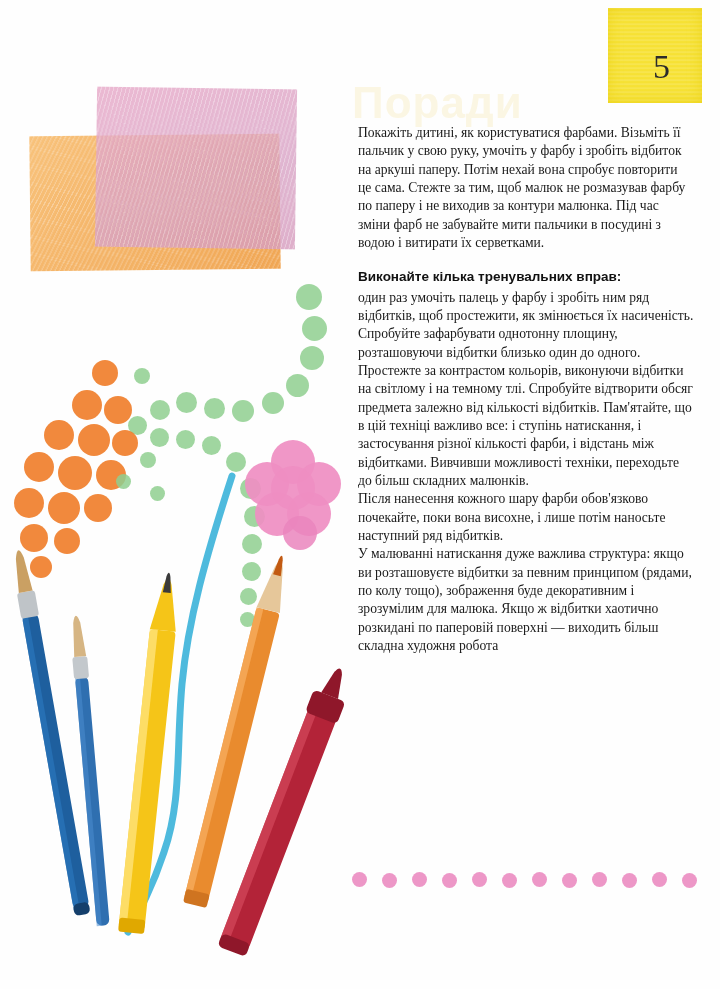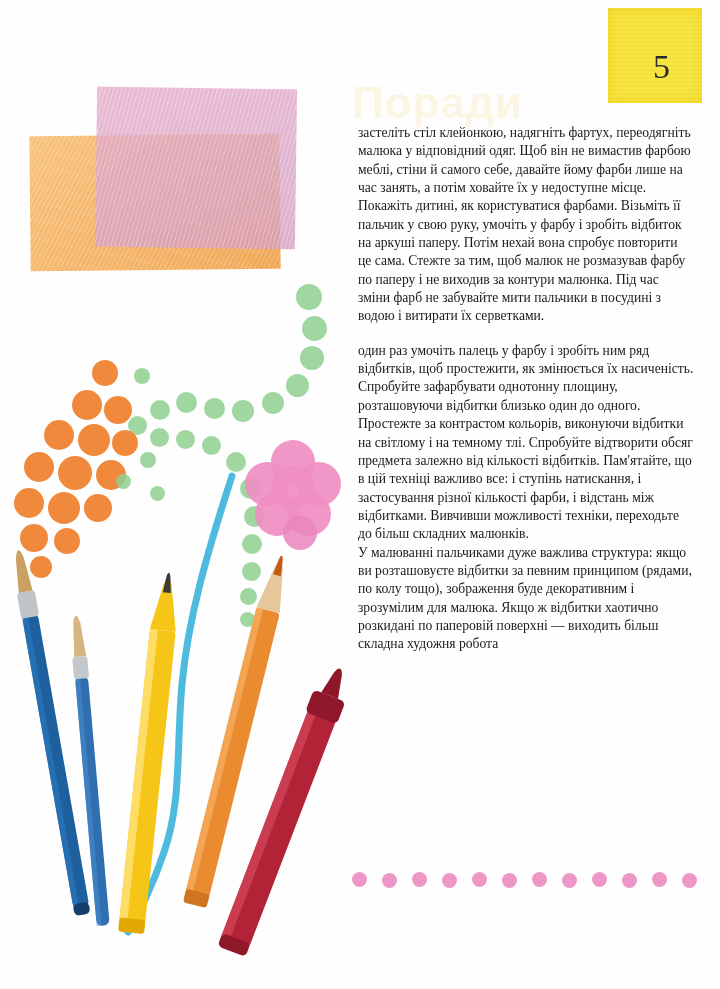--- a/index.html
+++ b/index.html
@@ -170,27 +170,28 @@
 
   <div class="ghost-title">Поради</div>
 
   <div class="page-num-box"></div>
   <div class="page-num">5</div>
 
   <div class="crayon-orange"></div>
   <div class="crayon-pink"></div>
 
   <div class="text-col">
-    <p class="para">застеліть стіл клейонкою, надягніть фартух, переодягніть малюка у відповідний одяг. Щоб він не вимастив фарбою меблі, стіни й самого себе, давайте йому фарби лише на час занять, а потім ховайте їх у недоступне місце.</p>
     <p class="para">Покажіть дитині, як користуватися фарбами. Візьміть її пальчик у свою руку, умочіть у фарбу і зробіть відбиток на аркуші паперу. Потім нехай вона спробує повторити це сама. Стежте за тим, щоб малюк не розмазував фарбу по паперу і не виходив за контури малюнка. Під час зміни фарб не забувайте мити пальчики в посудині з водою і витирати їх серветками.</p>
 
     <div class="block-gap"></div>
 
+    <h2 class="sec2">Виконайте кілька тренувальних вправ:</h2>
     <p class="para">один раз умочіть палець у фарбу і зробіть ним ряд відбитків, щоб простежити, як змінюється їх насиченість. Спробуйте зафарбувати однотонну площину, розташовуючи відбитки близько один до одного. Простежте за контрастом кольорів, виконуючи відбитки на світлому і на темному тлі. Спробуйте відтворити обсяг предмета залежно від кількості відбитків. Пам'ятайте, що в цій техніці важливо все: і ступінь натискання, і застосування різної кількості фарби, і відстань між відбитками. Вивчивши можливості техніки, переходьте до більш складних малюнків.</p>
-    <p class="para">У малюванні пальчиками дуже важлива структура: якщо ви розташовуєте відбитки за певним принципом (рядами, по колу тощо), зображення буде декоративним і зрозумілим для малюка. Якщо ж відбитки хаотично розкидані по паперовій поверхні — виходить більш складна художня робота</p>
+    <p class="para">Після нанесення кожного шару фарби обов'язково почекайте, поки вона висохне, і лише потім наносьте наступний ряд відбитків.</p>
+    <p class="para">У малюванні натискання дуже важлива структура: якщо ви розташовуєте відбитки за певним принципом (рядами, по колу тощо), зображення буде декоративним і зрозумілим для малюка. Якщо ж відбитки хаотично розкидані по паперовій поверхні — виходить більш складна художня робота</p>
   </div>
 
   <div class="dot green" style="left:296px;top:284px;width:26px;height:26px;"></div>
   <div class="dot green" style="left:302px;top:316px;width:25px;height:25px;"></div>
   <div class="dot green" style="left:300px;top:346px;width:24px;height:24px;"></div>
   <div class="dot green" style="left:286px;top:374px;width:23px;height:23px;"></div>
   <div class="dot green" style="left:262px;top:392px;width:22px;height:22px;"></div>
   <div class="dot green" style="left:232px;top:400px;width:22px;height:22px;"></div>
   <div class="dot green" style="left:204px;top:398px;width:21px;height:21px;"></div>
   <div class="dot green" style="left:176px;top:392px;width:21px;height:21px;"></div>

